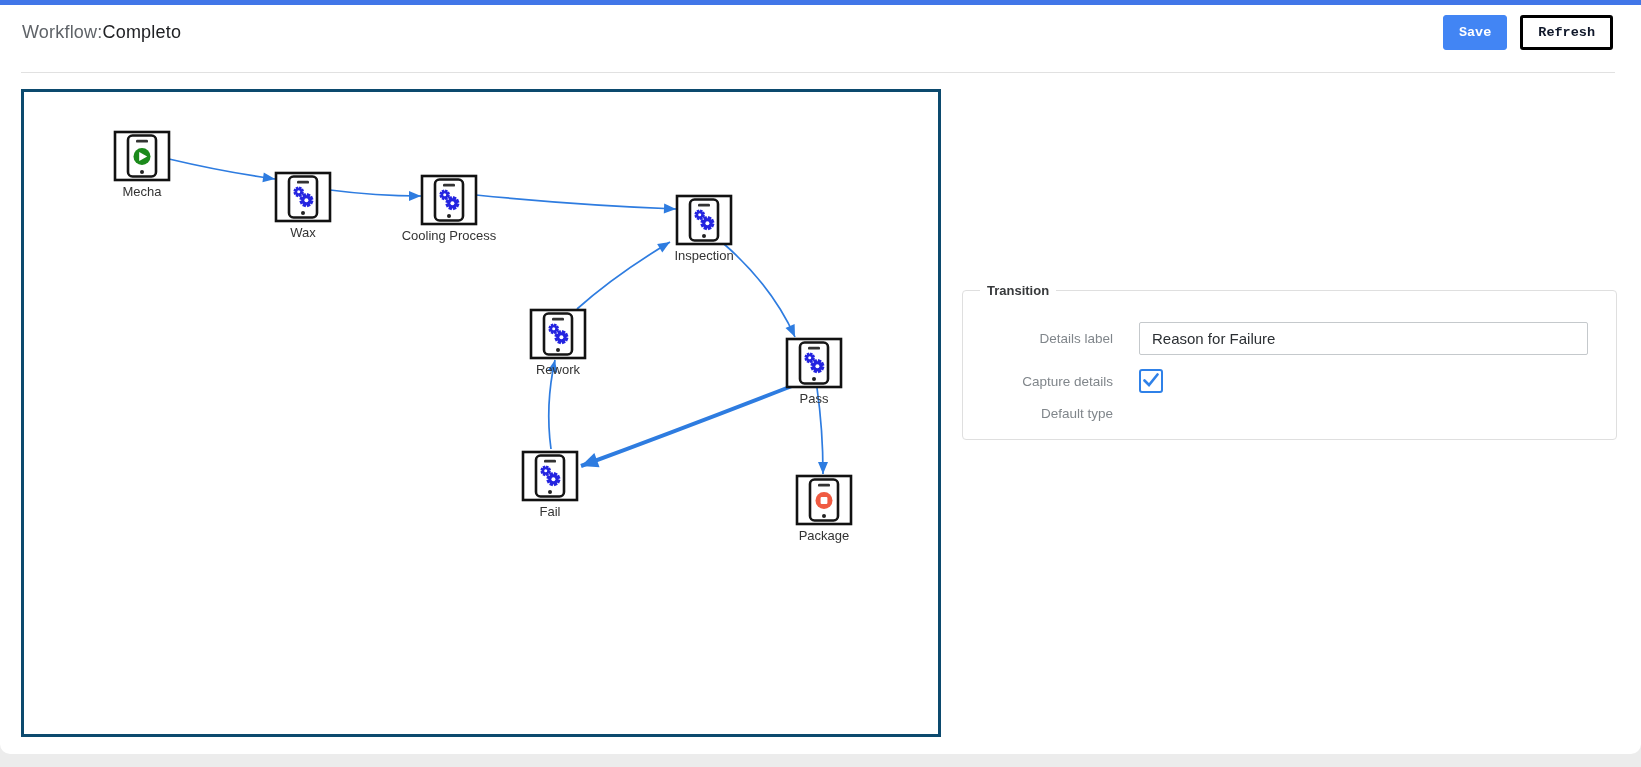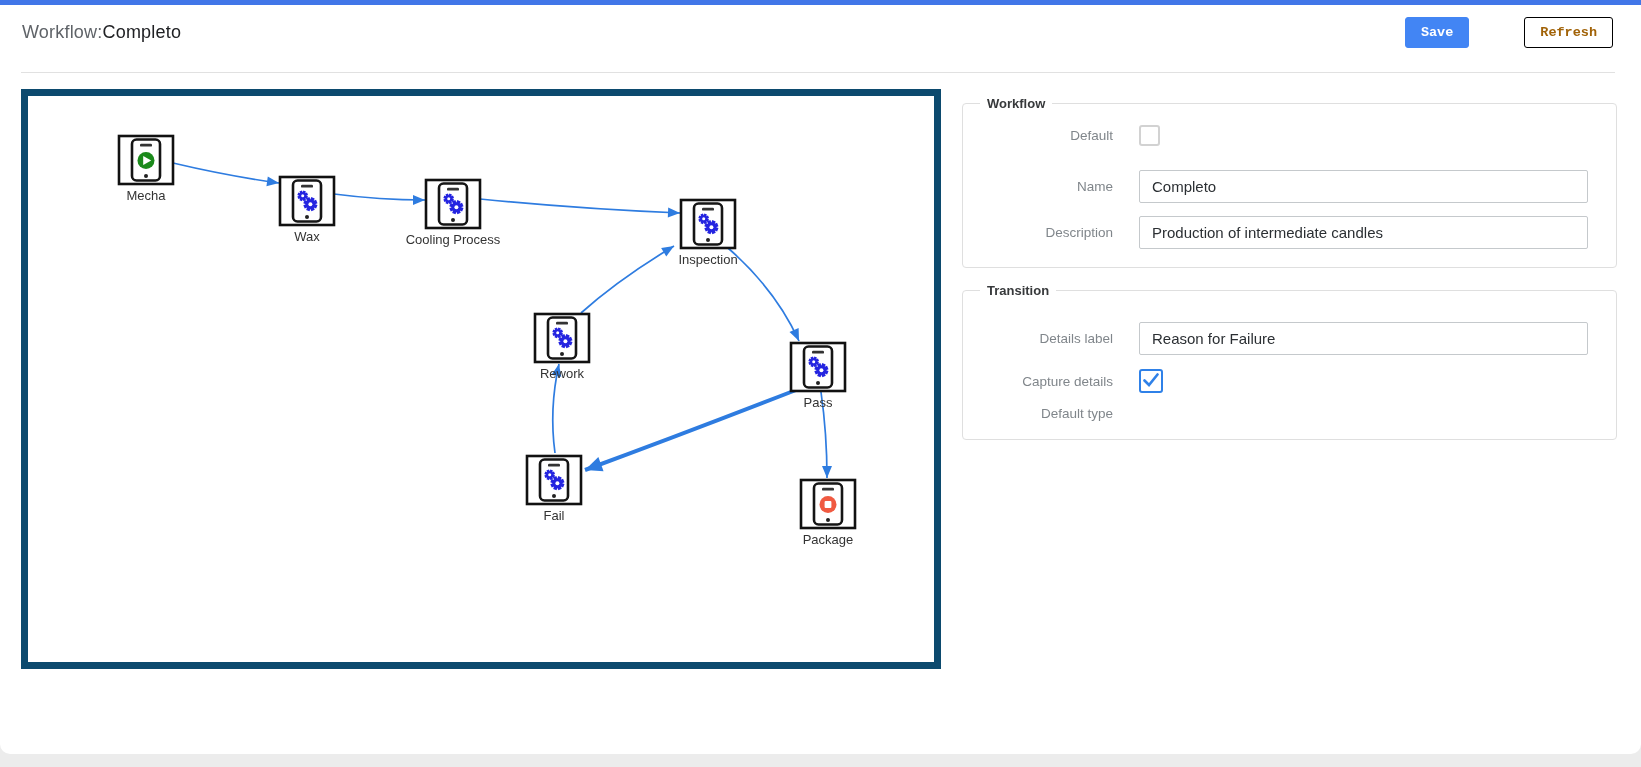--- a/index.html
+++ b/index.html
@@ -10,25 +10,25 @@
   .topbar { position:absolute; top:0; left:0; right:0; height:5px; background:#4176e8; }
   .header { position:absolute; top:5px; left:0; right:0; height:55px;
     display:flex; align-items:center; padding:0 28px 0 22px; }
   .title { font-size:18px; letter-spacing:.2px; }
   .title .prefix { color:#5f6368; font-weight:400; }
   .title .name { color:#202124; font-weight:500; }
   .header-actions { margin-left:auto; display:flex; gap:13px; }
   .btn { font-family:Liberation Mono, monospace; font-size:13.5px; font-weight:700; border-radius:3px;
     padding:8px 15px; cursor:pointer; line-height:1; }
   .btn-primary { background:#4285f4; color:#ffffff; border:1px solid #4285f4; }
-  .btn-plain { background:#ffffff; color:#a16207; border:1px solid #000000;margin-left:42px; }
+  .btn-plain { background:#ffffff; color:#0f172a; border:3px solid #000000; }
   .divider { position:absolute; top:72px; left:21px; right:26px; height:1px; background:#e1e1e1; }
 
-  .diagram-box { position:absolute; left:21px; top:89px; width:920px; height:580px;
-    border:7px solid #0c4a6e; background:#ffffff; }
+  .diagram-box { position:absolute; left:21px; top:89px; width:920px; height:648px;
+    border:3px solid #0c4a6e; background:#ffffff; }
 
   .panel-fieldset { position:absolute; left:962px; width:655px; border:1px solid #dfdfdf;
     border-radius:4px; background:#fff; padding:0 0 18px 0; }
   .panel-fieldset legend { margin-left:17px; padding:0 7px; font-size:13px;
     font-weight:700; color:#37393b; }
   #workflow-fieldset { top:96px;  }
   #transition-fieldset { top:283px; }
   .form-row { display:flex; align-items:center; margin-right:28px; }
   .form-label { width:150px; text-align:right; margin-right:26px; color:#80868b;
     font-size:13.5px; flex:none; }
@@ -268,37 +268,20 @@
           <rect x="-14" y="-20.5" width="28" height="41" rx="4.5" fill="#ffffff" stroke="#151515" stroke-width="2.6"></rect>
           <rect x="-6" y="-16.2" width="12" height="2.8" rx="1.2" fill="#333333"></rect>
           <circle cx="0" cy="16" r="2" fill="#222222"></circle>
           <circle cx="0" cy="0.5" r="8.5" fill="#f05a41"></circle>
           <rect x="-3.4" y="-2.9" width="6.8" height="6.8" rx="1" fill="#ffffff"></rect>
           <text x="0" y="40" text-anchor="middle" font-size="13" fill="#333333" font-family="&quot;Liberation Sans&quot;, sans-serif">Package</text>
         </g>
       </svg>
   </div>
 
-  <fieldset class="panel-fieldset" id="workflow-fieldset">
-    <legend>Workflow</legend>
-    <div class="form-row row-gap-s">
-      <div class="form-label">Default</div>
-      <div class="checkbox" id="default-checkbox">
-        
-      </div>
-    </div>
-    <div class="form-row row-gap-l">
-      <div class="form-label">Name</div>
-      <input class="text-input" value="Completo" style="">
-    </div>
-    <div class="form-row row-gap-i">
-      <div class="form-label">Description</div>
-      <input class="text-input" value="Production of intermediate candles" style="">
-    </div>
-  </fieldset>
 
   <fieldset class="panel-fieldset" id="transition-fieldset">
     <legend>Transition</legend>
     <div class="form-row row-gap-l">
       <div class="form-label">Details label</div>
       <input class="text-input" value="Reason for Failure" style="">
     </div>
     <div class="form-row row-gap-s">
       <div class="form-label">Capture details</div>
       <div class="checkbox checked" id="capture-checkbox">

